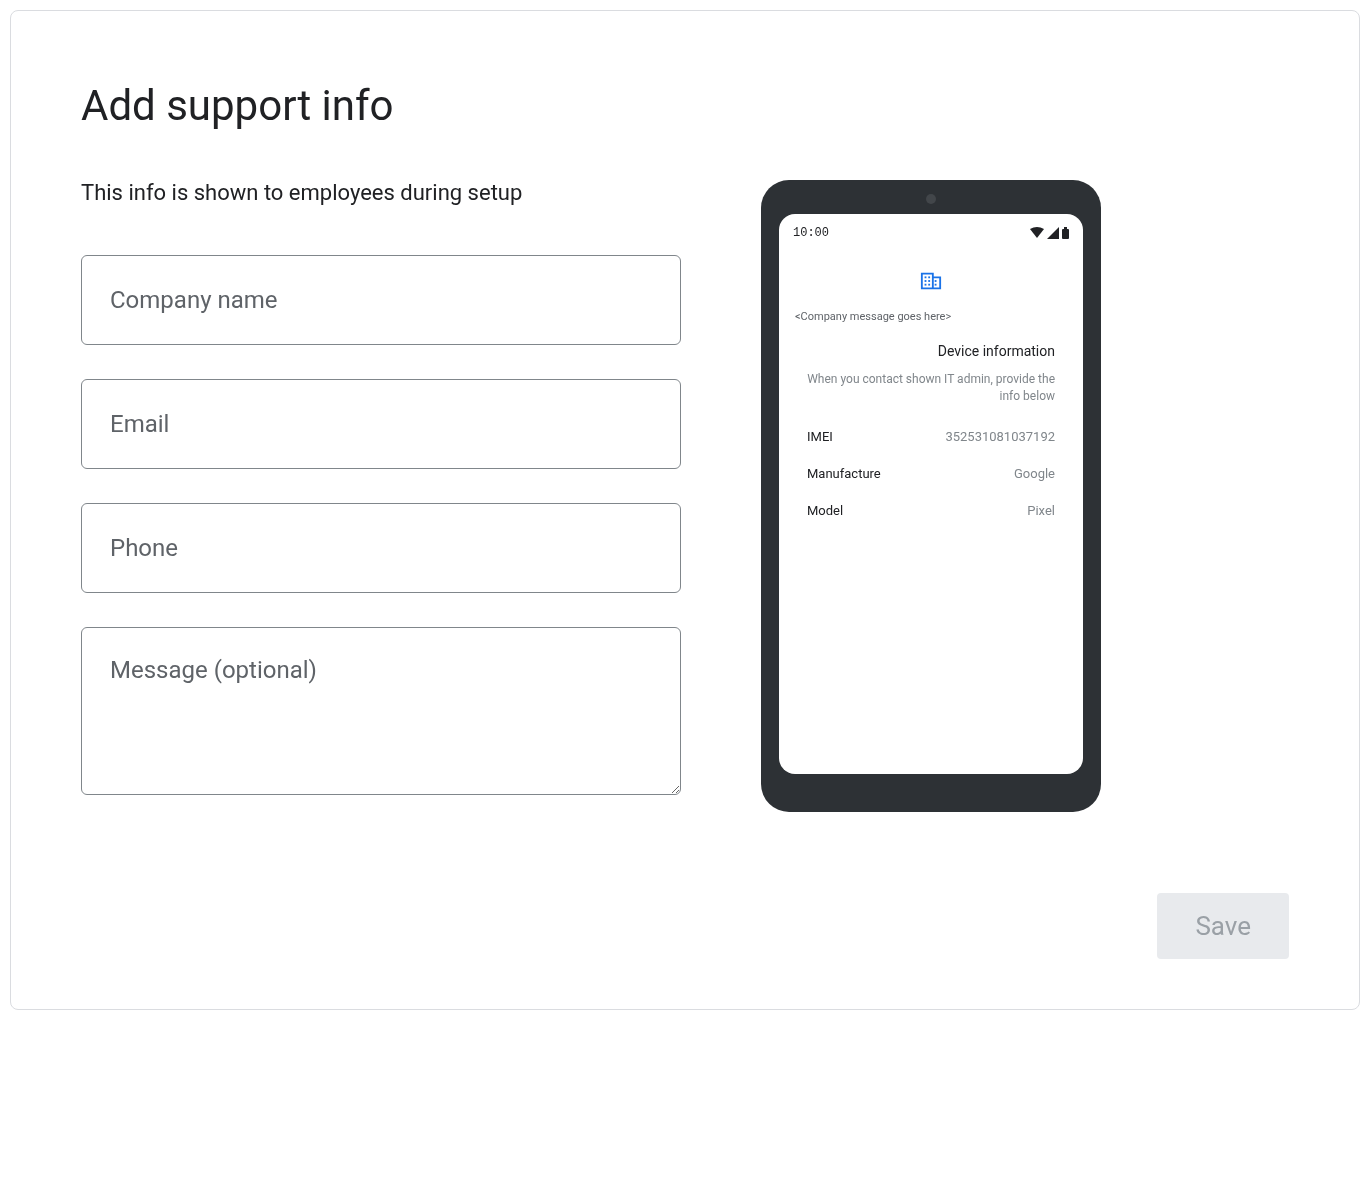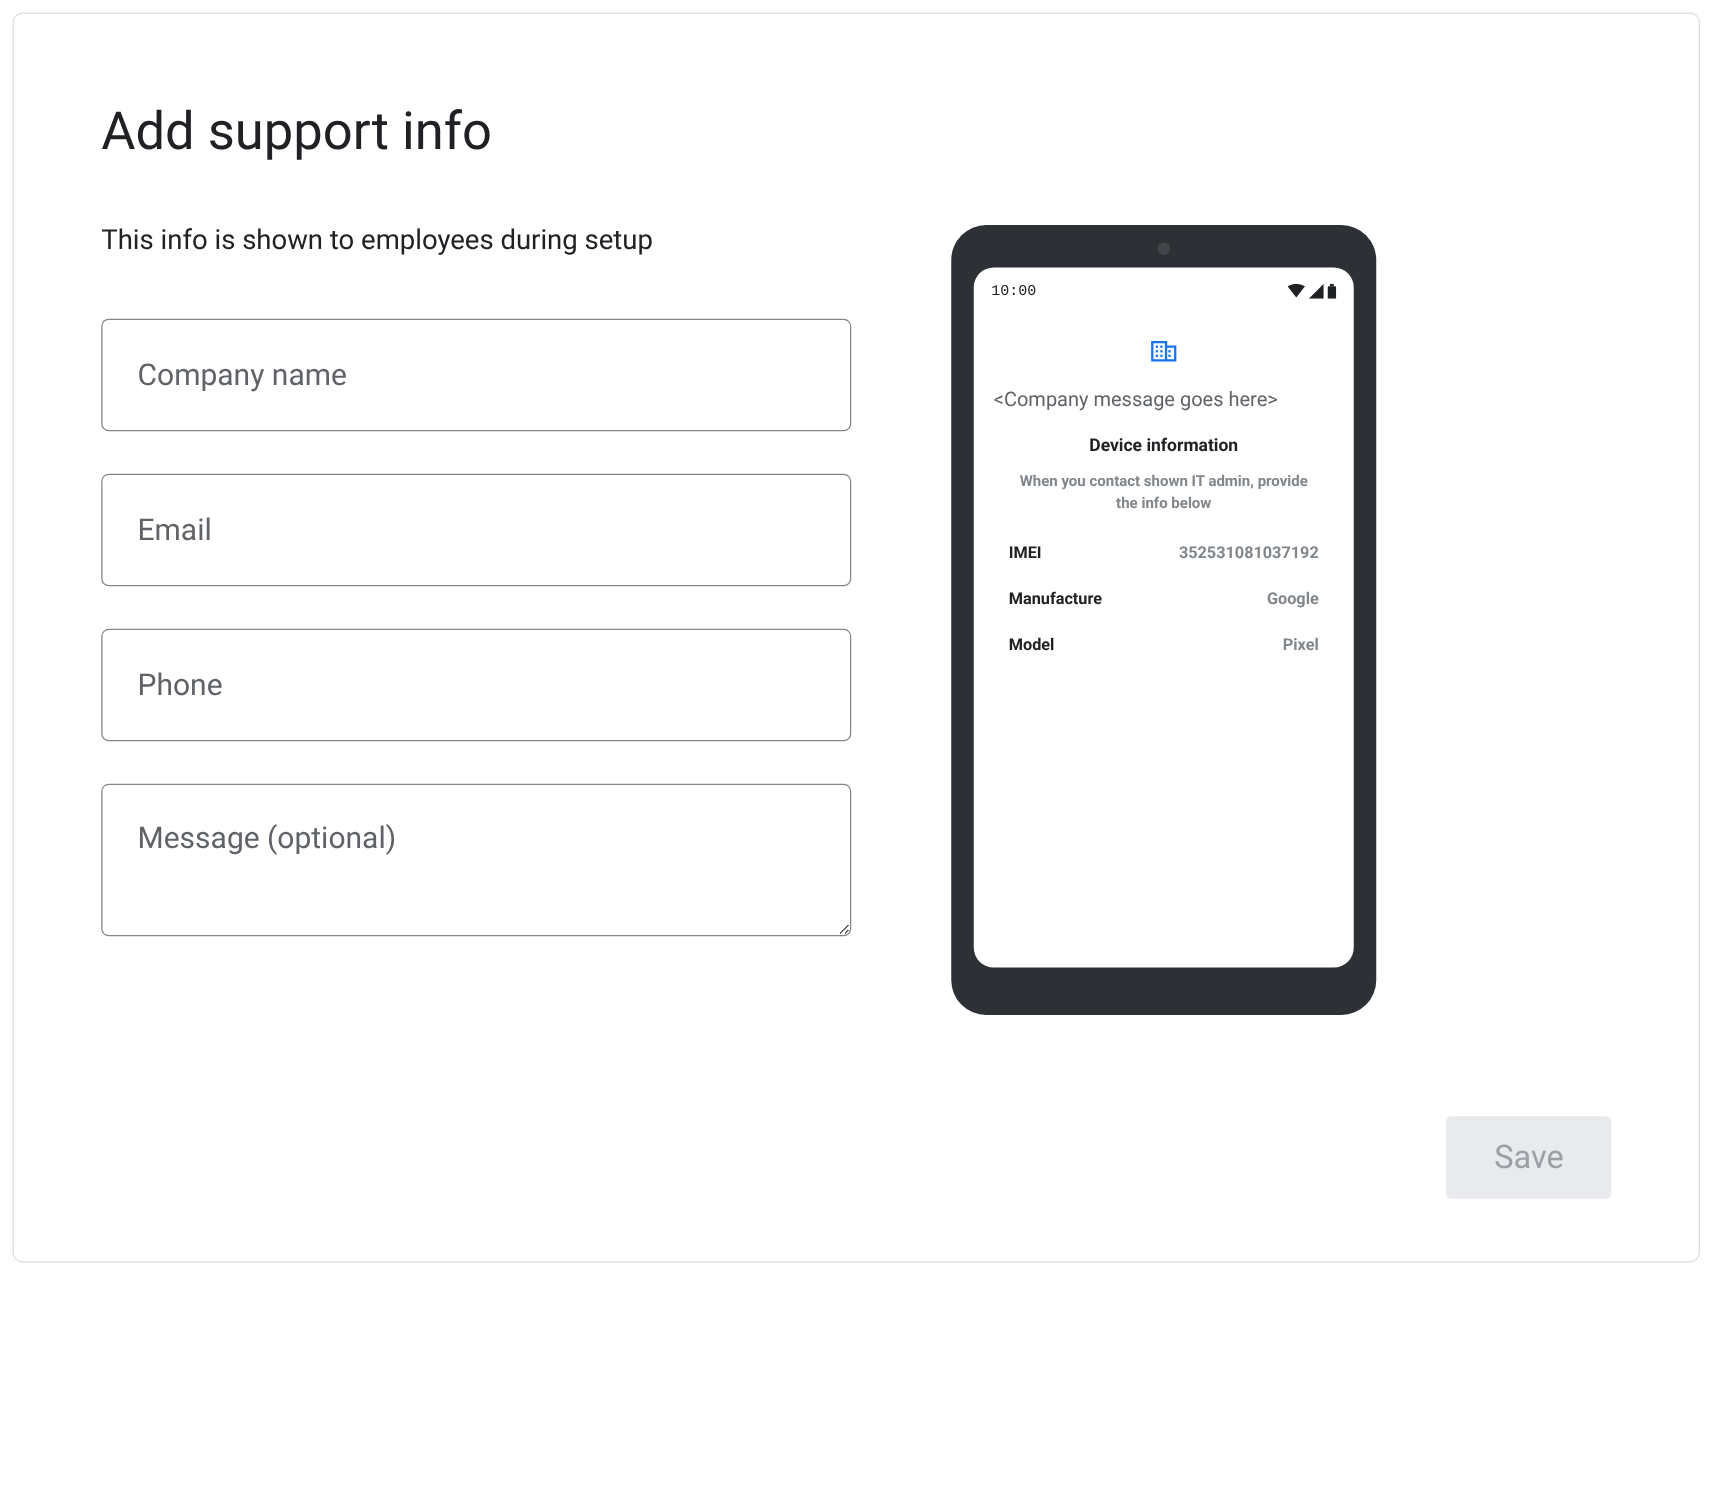--- a/index.html
+++ b/index.html
@@ -50,21 +50,21 @@
       color: #5f6368;
       margin-bottom: 34px;
       font-family: inherit;
       outline: none;
       background: #fff;
     }
     .form-field::placeholder {
       color: #5f6368;
     }
     textarea.form-field {
-      height: 122px;
+      height: 168px;
       resize: both;
       padding-top: 28px;
     }
     .phone-preview {
       width: 340px;
       flex-shrink: 0;
     }
     .phone-frame {
       background: #2d3135;
       border-radius: 28px;
@@ -105,21 +105,21 @@
       display: inline-block;
       margin-bottom: 14px;
     }
     .phone-heading {
       font-size: 20px;
       color: #202124;
       font-weight: 400;
       margin-bottom: 14px;
     }
     .company-message {
-      font-size: 16px;
+      font-size: 11px;
       color: #5f6368;
       text-align: left;
       margin-bottom: 20px;
       padding-left: 2px;
     }
     .admin-card {
       border: 1px solid #e8eaed;
       border-radius: 6px;
       padding: 18px 16px;
       text-align: left;
@@ -138,23 +138,22 @@
       font-size: 13px;
       color: #202124;
     }
     .contact-row:last-child {
       margin-bottom: 0;
     }
     .contact-icon {
       flex-shrink: 0;
     }
     .device-info {
-      text-align: center;
+      text-align: right;
       padding: 0 14px;
-      font-weight: bold;
     }
     .device-info-title {
       font-size: 14px;
       color: #202124;
       margin-bottom: 12px;
     }
     .device-info-subtitle {
       font-size: 12px;
       color: #80868b;
       margin-bottom: 24px;

